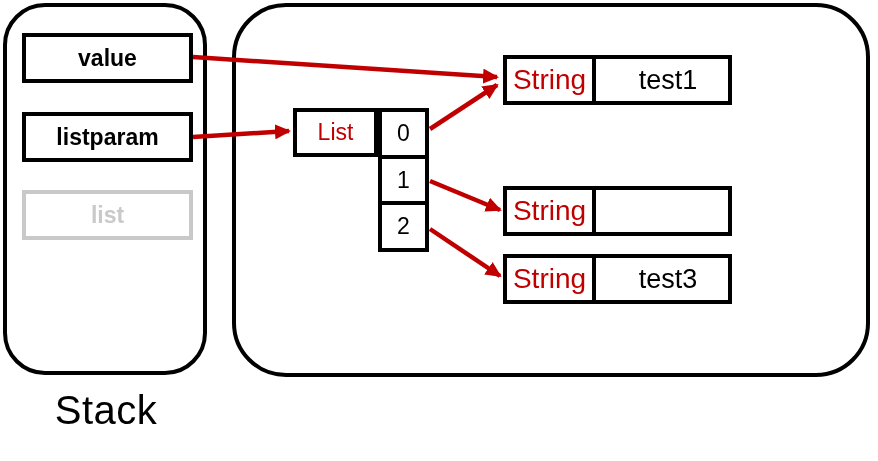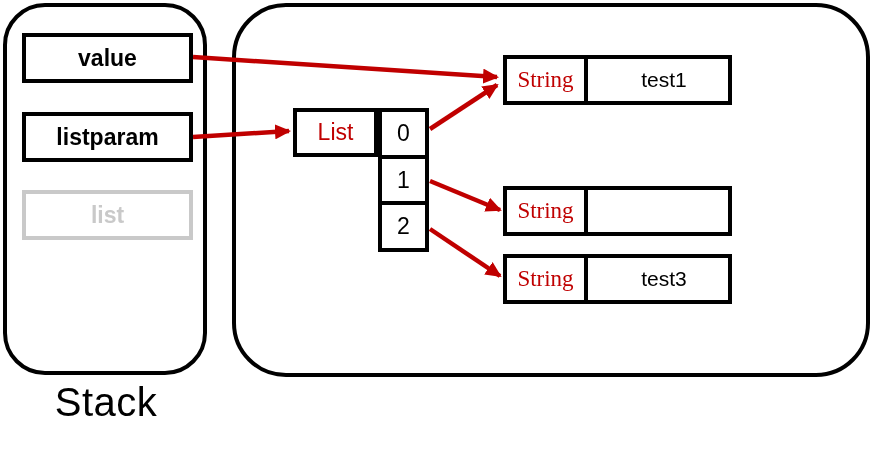--- a/index.html
+++ b/index.html
@@ -55,35 +55,35 @@
   
   .string-object{
     position:absolute;left:503px;width:229px;height:50px;
     border:4px solid var(--black);background:var(--bg);
     display:flex;
   }
   .string-1{top:55px;}
   .string-2{top:186px;}
   .string-3{top:254px;}
   .type-cell{
-    width:81px;border-right:4px solid var(--black);
+    width:89px;border-right:4px solid var(--black);
     display:flex;align-items:center;justify-content:center;
-    font-size:23px;color:var(--red);font-family:Liberation Serif, serif;
+    font-size:28px;color:var(--red);
   }
   .value-cell{
     flex:1;display:flex;align-items:center;justify-content:center;
-    font-size:21px;color:var(--black);margin-left:12px;
+    font-size:27px;color:var(--black);margin-left:12px;
   }
 
   
   .region-label{
     position:absolute;font-size:40px;color:var(--black);
     text-align:center;letter-spacing:0.5px;
   }
-  .stack-label{left:0;top:380px;width:212px;}
+  .stack-label{left:0;top:388px;width:212px;}
   .heap-label{left:440px;top:388px;width:230px;}
 
   
   .arrow-layer{
     position:absolute;left:0;top:0;width:878px;height:461px;
     pointer-events:none;
   }
   .arrow-line{stroke:var(--red);stroke-width:4.5px;}
   .arrow-head{fill:var(--red);}
 </style>

